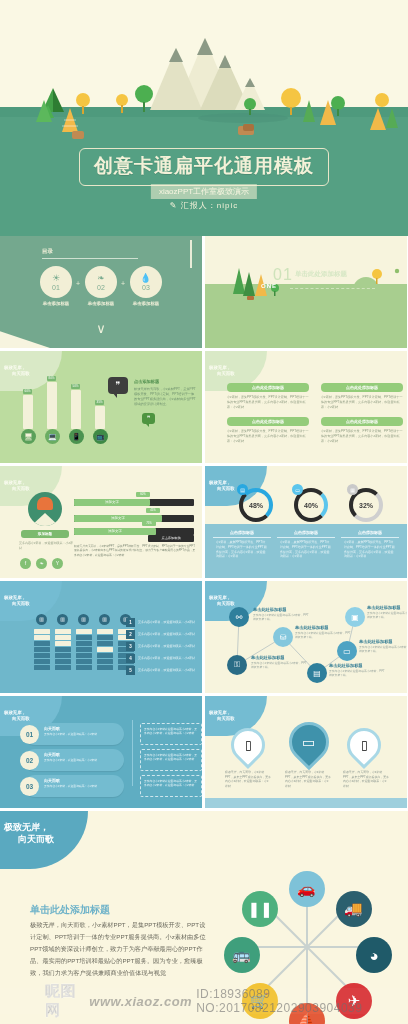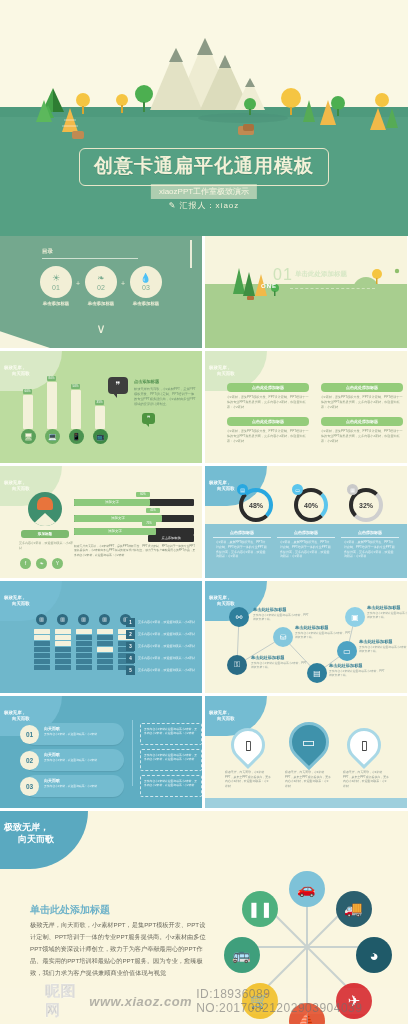--- a/index.html
+++ b/index.html
@@ -242,21 +242,21 @@
 
       <rect x="72" y="131" width="12" height="8" rx="2" fill="#c08a52"></rect>
       <rect x="238" y="126" width="16" height="9" rx="2" fill="#c08a52"></rect>
       <rect x="243" y="124" width="11" height="7" rx="2" fill="#a9713d"></rect>
     </svg>
 
     <div class="title-box">
       <span class="t">创意卡通扁平化通用模板</span>
     </div>
     <div class="subtitle">xiaozPPT工作室极致演示</div>
-    <div class="presenter">✎ 汇报人：xiaoz</div>
+    <div class="presenter">✎ 汇报人：nipic</div>
   </div>
   <div class="toprule"></div>
 
   <div class="grid">
 
     <div class="row">
       <div class="slide s-catalog">
         <div class="vline"></div>
         <div class="dir">目录</div>
         <div class="dirline"></div>

